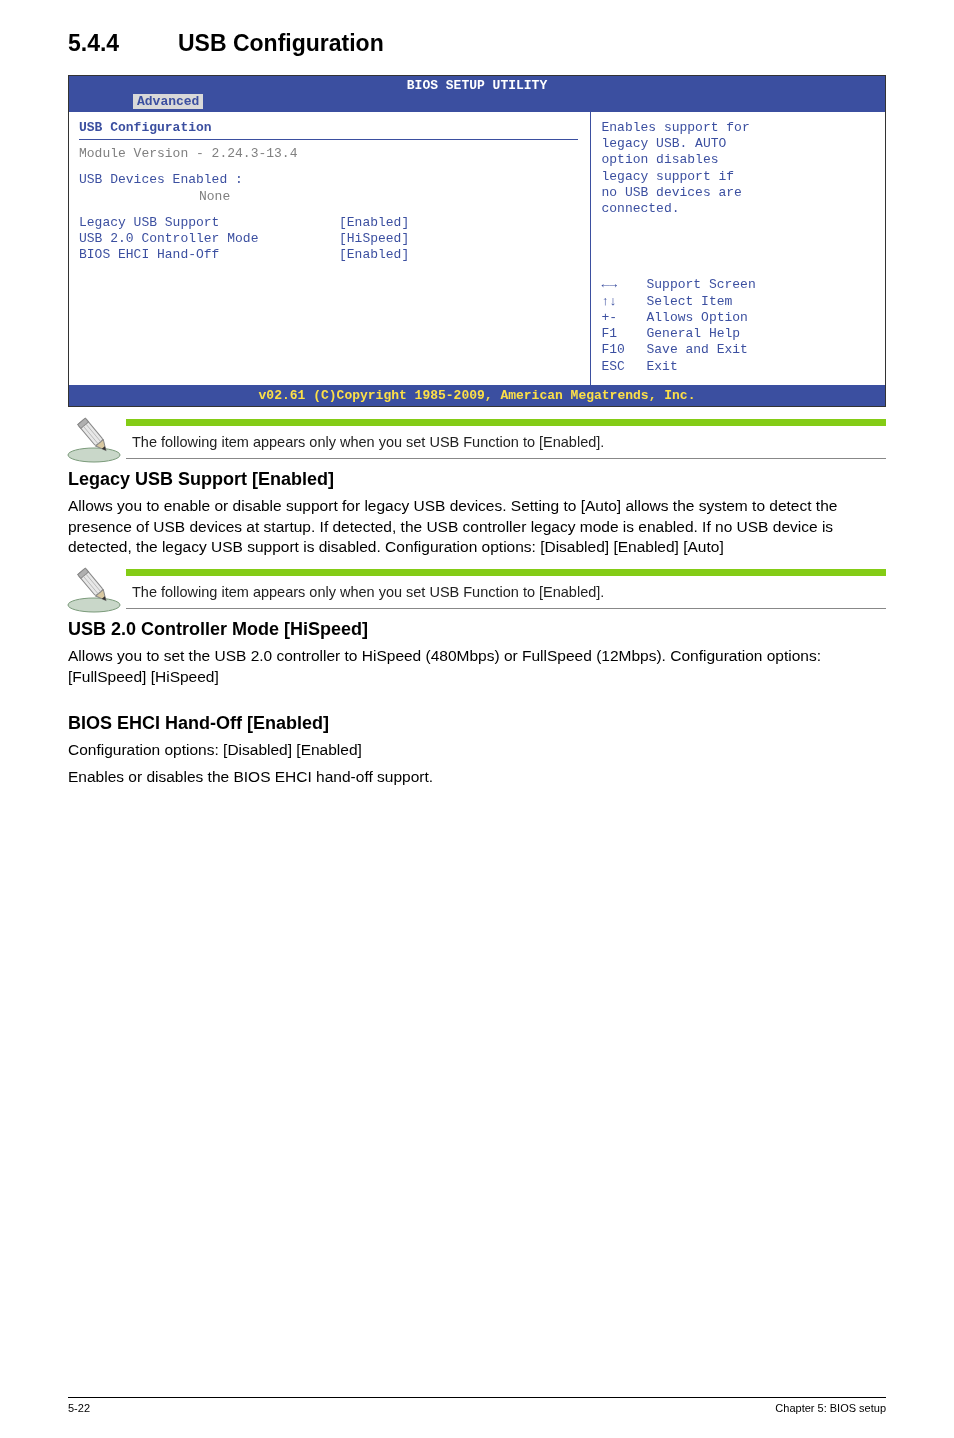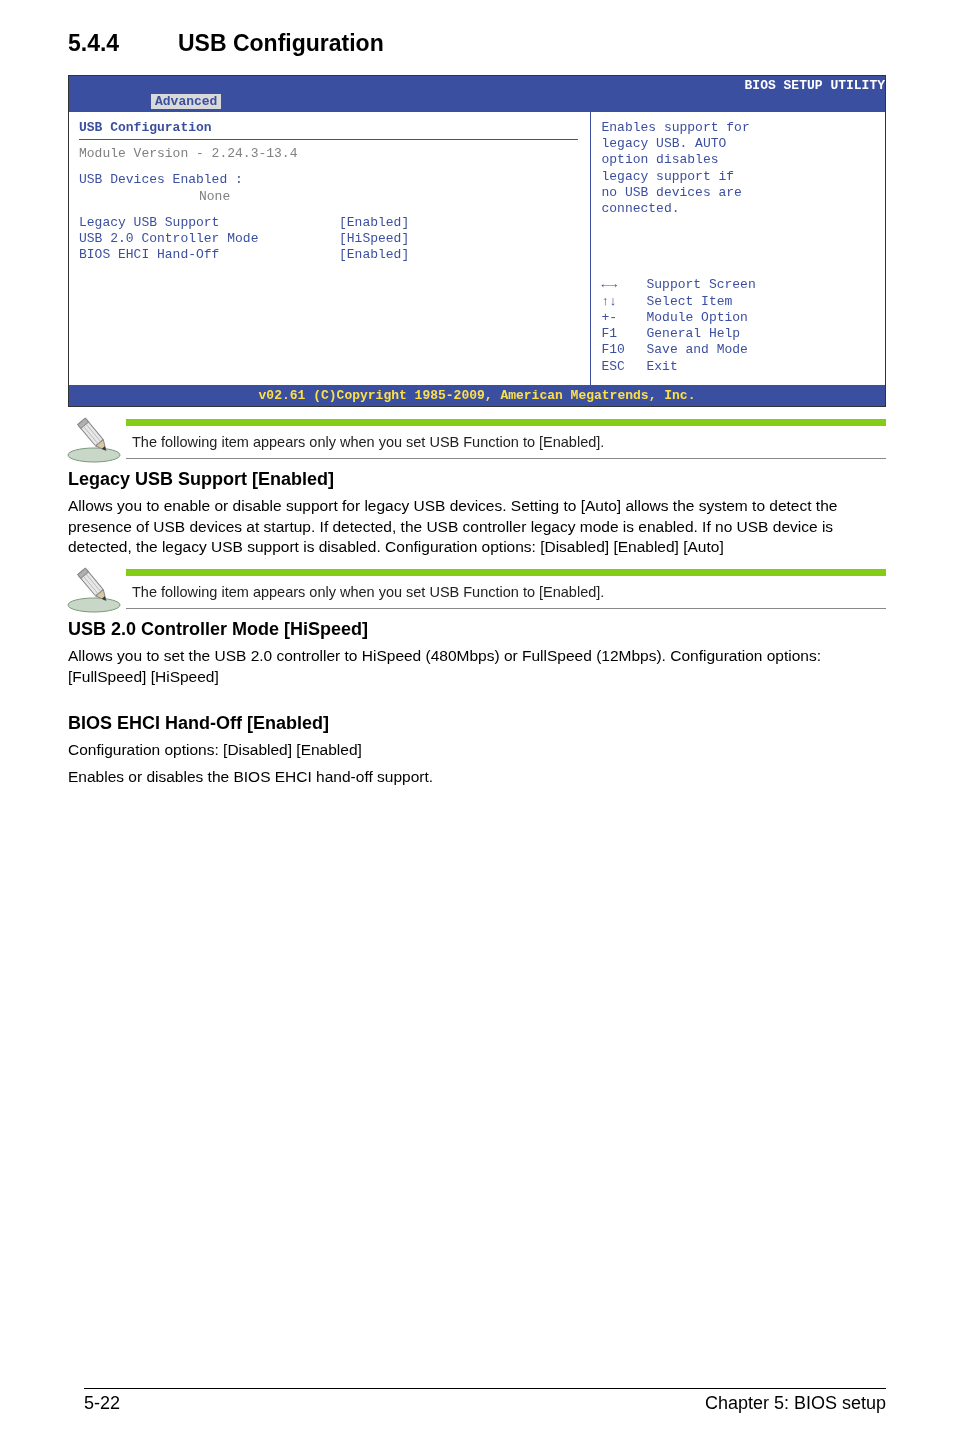--- a/index.html
+++ b/index.html
@@ -31,28 +31,28 @@
   .bios-box {
     border: 1px solid #333;
     background: #fff;
     font-family: "Courier New", monospace;
     font-size: 13px;
     line-height: 1.25;
   }
   .bios-title-bar {
     background: #3b4fa0;
     color: #fff;
-    text-align: right;
+    text-align: center;
     padding: 2px 0 0 0;
     font-weight: bold;
     line-height: 1.2;
   }
   .bios-tabs {
     background: #3b4fa0;
-    padding: 0 0 2px 82px;
+    padding: 0 0 2px 64px;
   }
   .bios-tab {
     background: #d9d9d9;
     color: #3b4fa0;
     padding: 0 4px;
     font-weight: bold;
   }
   .bios-body {
     display: flex;
     flex-direction: row;
@@ -133,25 +133,25 @@
   }
   p.body-text {
     font-size: 15.5px;
     line-height: 1.32;
     margin: 0 0 6px 0;
   }
 
   .footer {
     position: absolute;
     bottom: 24px;
-    left: 84px;
+    left: 68px;
     right: 68px;
     border-top: 1px solid #000;
     padding-top: 4px;
-    font-size: 18px;
+    font-size: 11px;
     display: flex;
     justify-content: space-between;
   }
 </style>
 </head>
 <body>
 
 <div class="page">
 
   <h2 class="section-heading">
@@ -197,29 +197,29 @@
           <div class="krow">
               <span class="kkey">←→</span>
               <span>Support Screen</span>
             </div>
           <div class="krow">
               <span class="kkey">↑↓</span>
               <span>Select Item</span>
             </div>
           <div class="krow">
               <span class="kkey">+-</span>
-              <span>Module Option</span>
+              <span>Allows Option</span>
             </div>
           <div class="krow">
               <span class="kkey">F1</span>
               <span>General Help</span>
             </div>
           <div class="krow">
               <span class="kkey">F10</span>
-              <span>Save and Mode</span>
+              <span>Save and Exit</span>
             </div>
           <div class="krow">
               <span class="kkey">ESC</span>
               <span>Exit</span>
             </div>
         </div>
       </div>
     </div>
     <div class="bios-footer">v02.61 (C)Copyright 1985-2009, American Megatrends, Inc.</div>
   </div>

